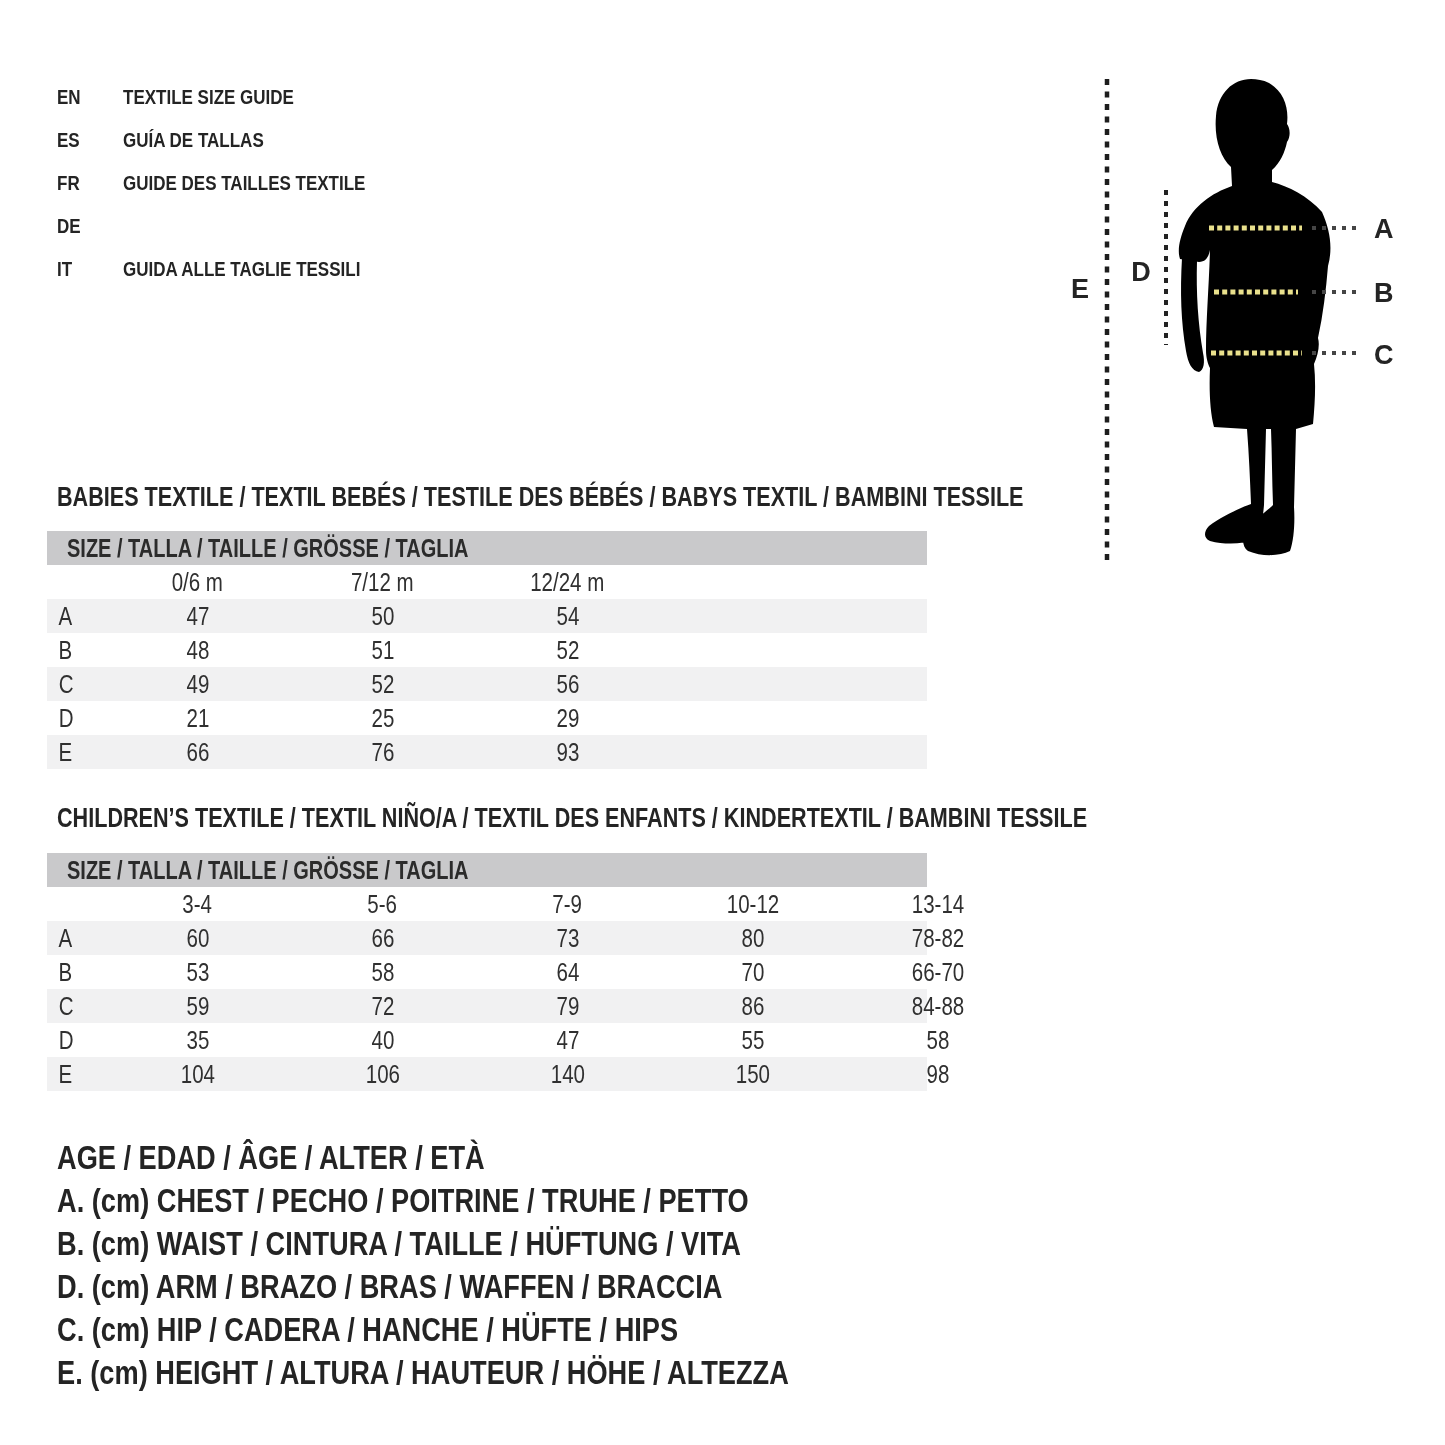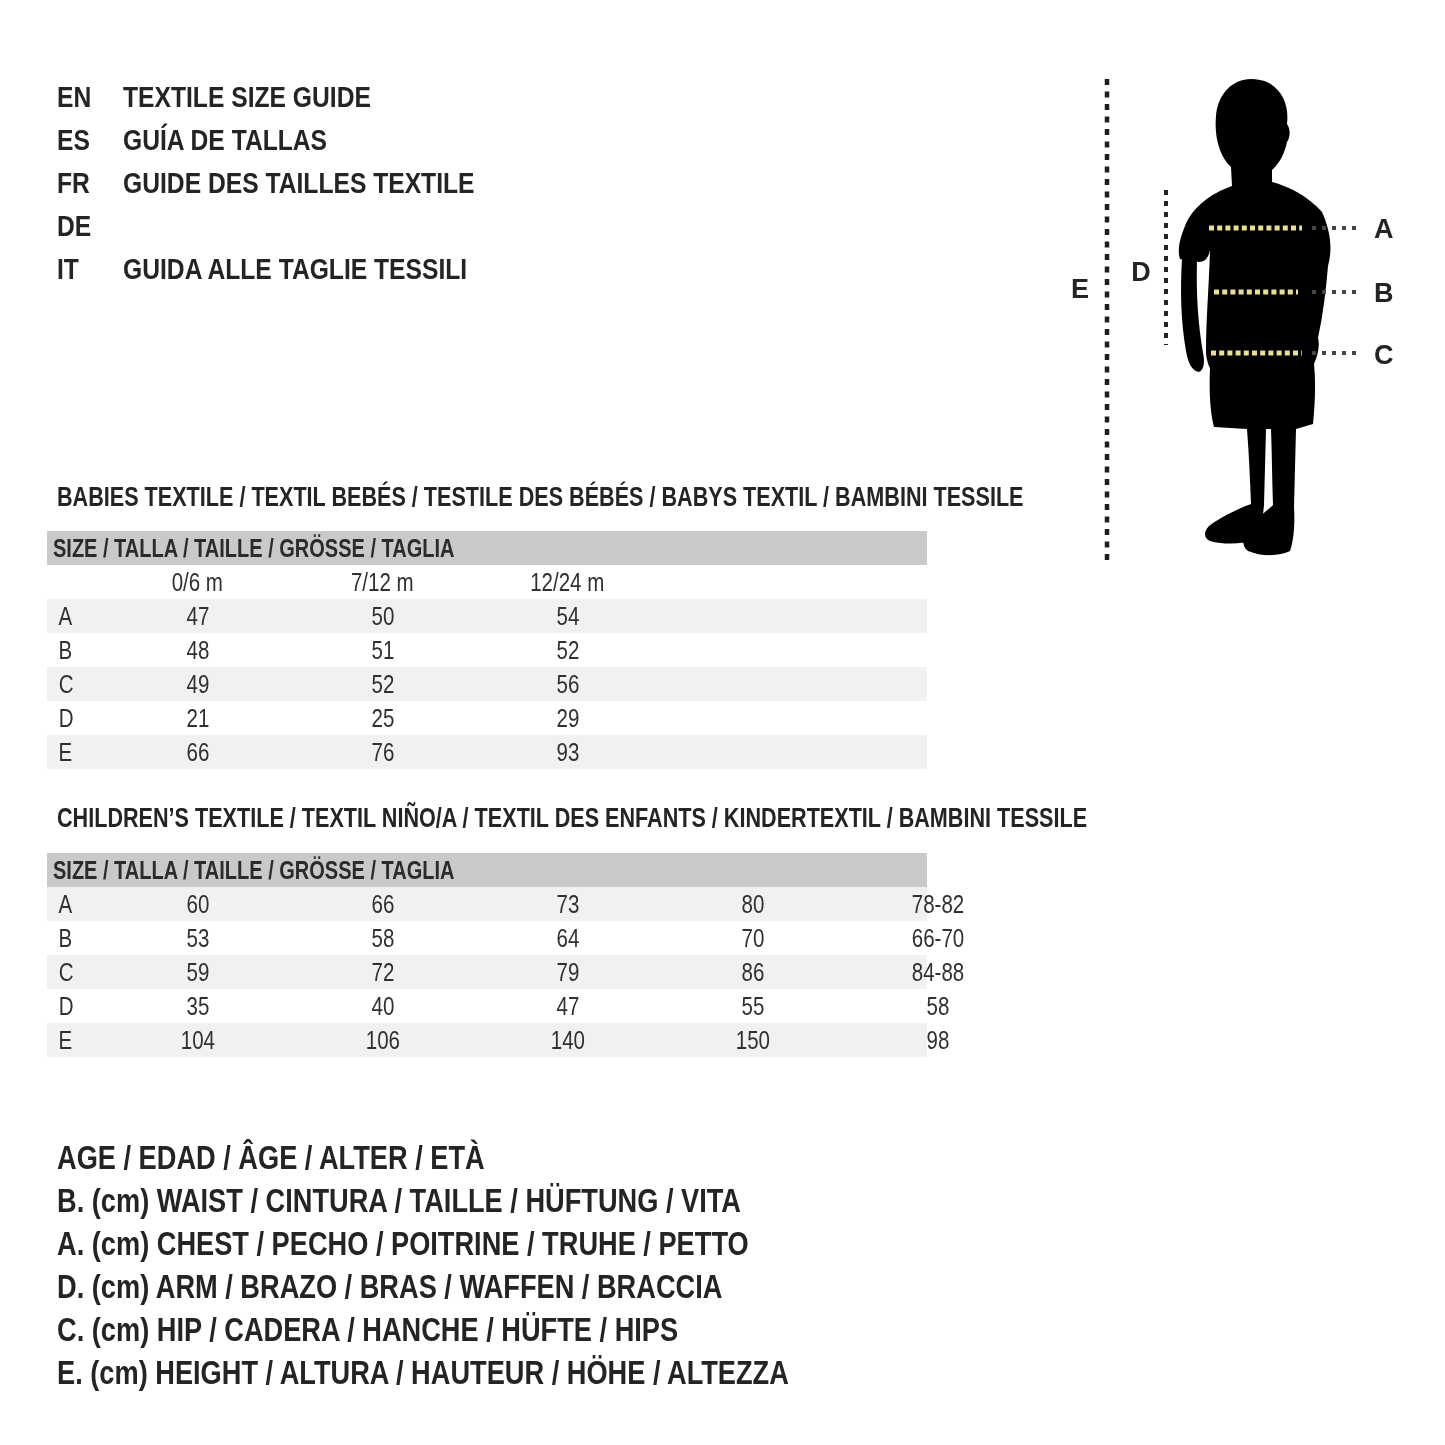--- a/index.html
+++ b/index.html
@@ -9,37 +9,37 @@
     font-family:"Liberation Sans", sans-serif;
     color:#242424;
   }
   
   .cx  { display:inline-block; transform:scaleX(0.80); transform-origin:0 50%; white-space:nowrap; }
   .cx85{ display:inline-block; transform:scaleX(0.85); transform-origin:0 50%; white-space:nowrap; }
   .cxc { display:inline-block; transform:scaleX(0.82); transform-origin:50% 50%; white-space:nowrap; }
 
   
   .langs { position:absolute; left:57px; top:76px; }
-  .lang-row { height:43px; line-height:43px; font-size:29px; font-weight:700; }
+  .lang-row { height:43px; line-height:43px; font-size:20px; font-weight:700; }
   .lang-code { position:absolute; left:0; width:60px; }
   .lang-title { position:absolute; left:66px; }
   .lang-row { position:relative; width:600px; }
 
   
   .section-title { position:absolute; left:57px; height:44px; line-height:44px;
                    font-size:27px; font-weight:700; color:#242424; }
   .babies-title   { top:475px; }
   .children-title { top:796px; }
 
   
   .sg-table { position:absolute; left:47px; width:880px; }
   .babies-table   { top:531px; }
   .children-table { top:853px; }
   .size-bar { height:34px; background:#c9c9cb; display:flex; align-items:center;
-              padding-left:6px; box-sizing:border-box;
+              padding-left:20px; box-sizing:border-box;
               font-size:25px; font-weight:700; color:#2b2b2b; }
   .trow { display:grid; height:34px; align-items:center; font-size:25px; color:#303030;gap:20px; }
   .babies-table .trow   { grid-template-columns:48px 165px 165px 165px 1fr; }
   .children-table .trow { grid-template-columns:48px 165px 165px 165px 165px 165px 1fr; }
   .trow .rlabel { padding-left:10px; font-size:25px; }
   .trow .cell { text-align:center; }
   .trow.alt { background:#f1f1f2; }
 
   
   .legend { position:absolute; left:57px; top:1136px; }
@@ -197,20 +197,29 @@
   </div>
 
   <div class="section-title children-title">
     <span class="cx">CHILDREN’S TEXTILE / TEXTIL NIÑO/A / TEXTIL DES ENFANTS / KINDERTEXTIL / BAMBINI TESSILE</span>
   </div>
 
   <div class="sg-table children-table">
     <div class="size-bar">
       <span class="cx">SIZE / TALLA / TAILLE / GRÖSSE / TAGLIA</span>
     </div>
+    <div class="trow">
+      <span class="rlabel"></span>
+      <span class="cell"><span class="cxc">3-4</span></span>
+      <span class="cell"><span class="cxc">5-6</span></span>
+      <span class="cell"><span class="cxc">7-9</span></span>
+      <span class="cell"><span class="cxc">10-12</span></span>
+      <span class="cell"><span class="cxc">13-14</span></span>
+      <span></span>
+    </div>
     <div class="trow alt">
       <span class="rlabel"><span class="cxc">A</span></span>
       <span class="cell"><span class="cxc">60</span></span>
       <span class="cell"><span class="cxc">66</span></span>
       <span class="cell"><span class="cxc">73</span></span>
       <span class="cell"><span class="cxc">80</span></span>
       <span class="cell"><span class="cxc">78-82</span></span>
       <span></span>
     </div>
     <div class="trow">
@@ -246,20 +255,20 @@
       <span class="cell"><span class="cxc">106</span></span>
       <span class="cell"><span class="cxc">140</span></span>
       <span class="cell"><span class="cxc">150</span></span>
       <span class="cell"><span class="cxc">98</span></span>
       <span></span>
     </div>
   </div>
 
   <div class="legend">
     <div class="legend-line"><span class="cx">AGE / EDAD / ÂGE / ALTER / ETÀ</span></div>
+    <div class="legend-line"><span class="cx">A. (cm) CHEST / PECHO / POITRINE / TRUHE / PETTO</span></div>
     <div class="legend-line"><span class="cx">B. (cm) WAIST / CINTURA / TAILLE / HÜFTUNG / VITA</span></div>
-    <div class="legend-line"><span class="cx">A. (cm) CHEST / PECHO / POITRINE / TRUHE / PETTO</span></div>
     <div class="legend-line"><span class="cx">D. (cm) ARM / BRAZO / BRAS / WAFFEN / BRACCIA</span></div>
     <div class="legend-line"><span class="cx">C. (cm) HIP / CADERA / HANCHE / HÜFTE / HIPS</span></div>
     <div class="legend-line"><span class="cx">E. (cm) HEIGHT / ALTURA / HAUTEUR / HÖHE / ALTEZZA</span></div>
   </div>
 
 </div>
 
 </body></html>

